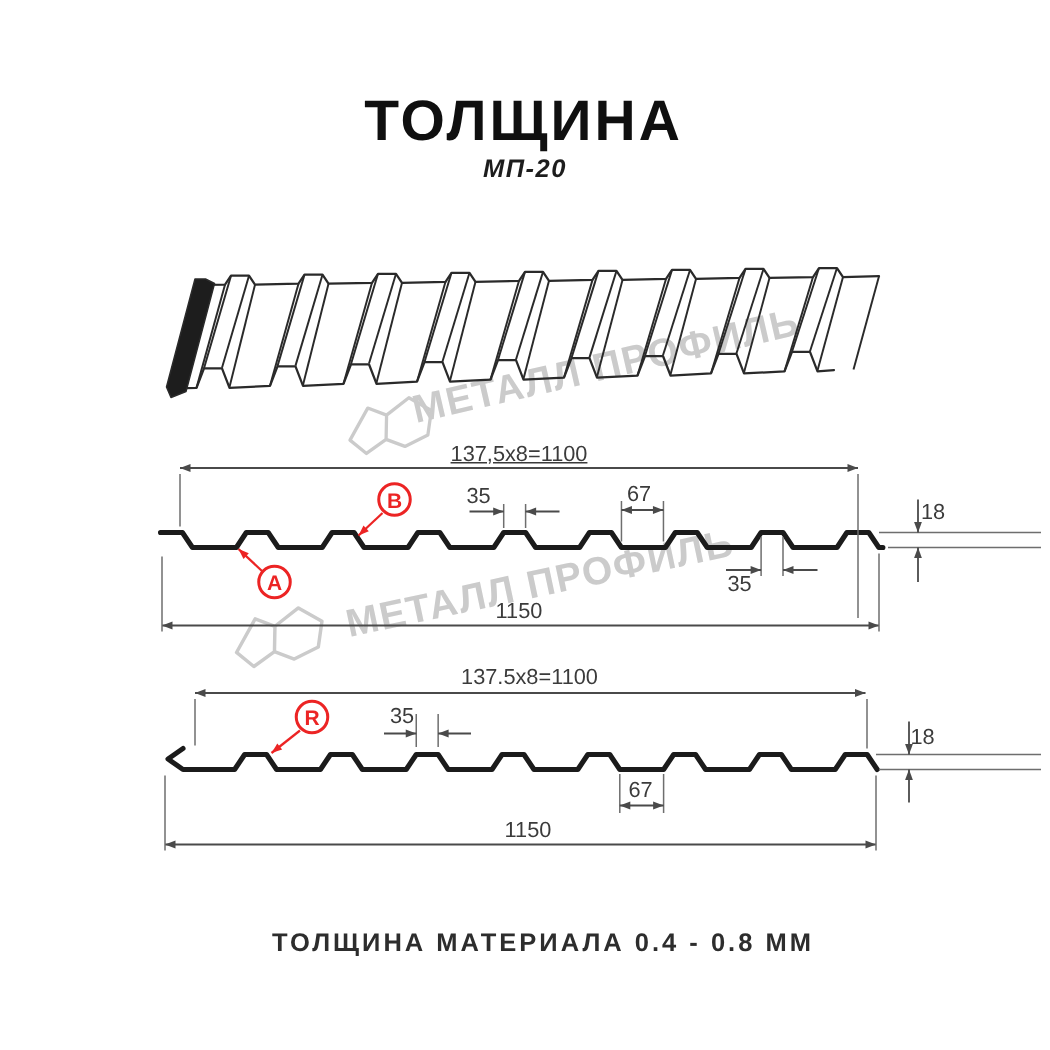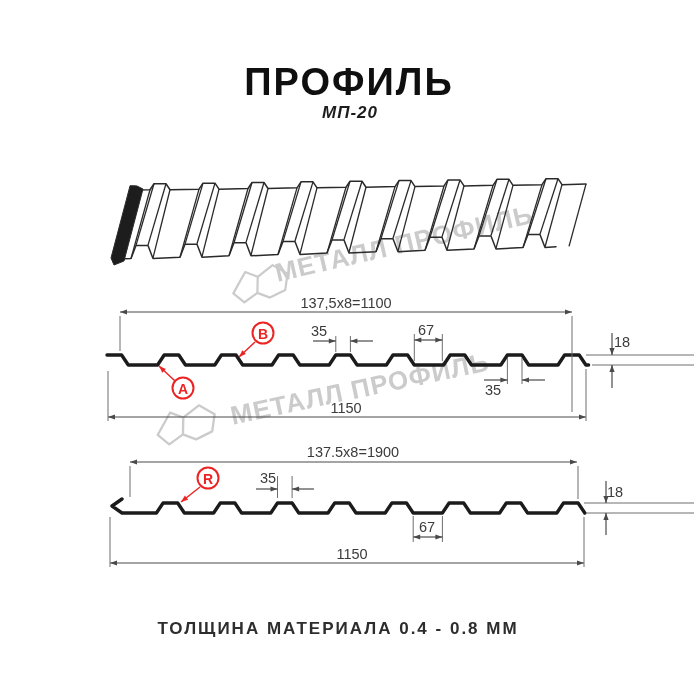--- a/index.html
+++ b/index.html
@@ -17,21 +17,21 @@
            box-sizing:border-box;color:#ec2424;font-size:14px;font-weight:700;
            display:flex;align-items:center;justify-content:center;background:transparent;z-index:3;}
   #drawing{position:absolute;left:0;top:0;z-index:1;}
   .txt{z-index:2;}
 </style>
 </head>
 <body>
 
 <div class="page">
 
-  <div class="abs txt title" style="left:349px;top:82px;">ПРОФИЛЬ</div>
+  <div class="abs txt title" style="left:349px;top:82px;">ТОЛЩИНА</div>
   <div class="abs txt subtitle" style="left:350px;top:113px;font-style:italic;">МП-20</div>
 
   <div class="abs wm wm1" style="left:404px;top:244px;">МЕТАЛЛ ПРОФИЛЬ</div>
   <div class="abs wm wm2" style="left:360px;top:389px;">МЕТАЛЛ ПРОФИЛЬ</div>
 
   <svg id="drawing" width="700" height="700">
     <g id="g-wm-logos">
         <path d="M4,32 L18,12 L30,18 L28,34 L14,42 Z M30,18 L46,8 L60,18 L56,34 L40,40 L28,34" transform="translate(226,262) rotate(-6)" stroke="#cbcbcb" stroke-width="2.2" fill="none" stroke-linejoin="round"></path>
         <path d="M4,32 L18,12 L30,18 L28,34 L14,42 Z M30,18 L46,8 L60,18 L56,34 L40,40 L28,34" transform="translate(150,402) rotate(-6) scale(1.05)" stroke="#cbcbcb" stroke-width="2.2" fill="none" stroke-linejoin="round"></path>
       </g>
@@ -148,31 +148,31 @@
     <g id="g-leaders">
         <line x1="175" y1="381" x2="159" y2="366" stroke="#ec2424" stroke-width="1.5"></line>
         <polygon points="159,366 162.32851349388915,372.68438463293353 165.88500736407207,368.8907911714051" fill="#ec2424"></polygon>
         <line x1="255" y1="342" x2="239" y2="357" stroke="#ec2424" stroke-width="1.5"></line>
         <polygon points="239,357 245.88500736407207,354.1092088285949 242.32851349388915,350.31561536706647" fill="#ec2424"></polygon>
         <line x1="200" y1="487" x2="181" y2="502" stroke="#ec2424" stroke-width="1.5"></line>
         <polygon points="181,502 188.10525450903944,499.7031851703337 184.88310420842853,495.62179478955994" fill="#ec2424"></polygon>
       </g>
   </svg>
 
-  <div class="abs txt dim" style="left:346px;top:303px;">137,5x8=1100</div>
+  <div class="abs txt dim" style="left:346px;top:303px;text-decoration:underline;">137,5x8=1100</div>
   <div class="abs txt dim" style="left:319px;top:331px;">35</div>
   <div class="abs txt dim" style="left:426px;top:330px;">67</div>
   <div class="abs txt dim" style="left:493px;top:390px;">35</div>
   <div class="abs txt dim" style="left:622px;top:342px;">18</div>
   <div class="abs txt dim" style="left:346px;top:408px;">1150</div>
 
-  <div class="abs txt dim" style="left:353px;top:452px;">137.5x8=1900</div>
+  <div class="abs txt dim" style="left:353px;top:452px;">137.5x8=1100</div>
   <div class="abs txt dim" style="left:268px;top:478px;">35</div>
   <div class="abs txt dim" style="left:427px;top:527px;">67</div>
   <div class="abs txt dim" style="left:615px;top:492px;">18</div>
   <div class="abs txt dim" style="left:352px;top:554px;">1150</div>
 
   <div class="abs callout" style="left:183px;top:388px;">A</div>
   <div class="abs callout" style="left:263px;top:333px;">B</div>
   <div class="abs callout" style="left:208px;top:478px;">R</div>
 
-  <div class="abs txt footer" style="left:338px;top:629px;text-align:center;">ТОЛЩИНА МАТЕРИАЛА 0.4 - 0.8 ММ</div>
+  <div class="abs txt footer" style="left:362px;top:629px;text-align:center;">ТОЛЩИНА МАТЕРИАЛА 0.4 - 0.8 ММ</div>
 </div>
 
 </body></html>

